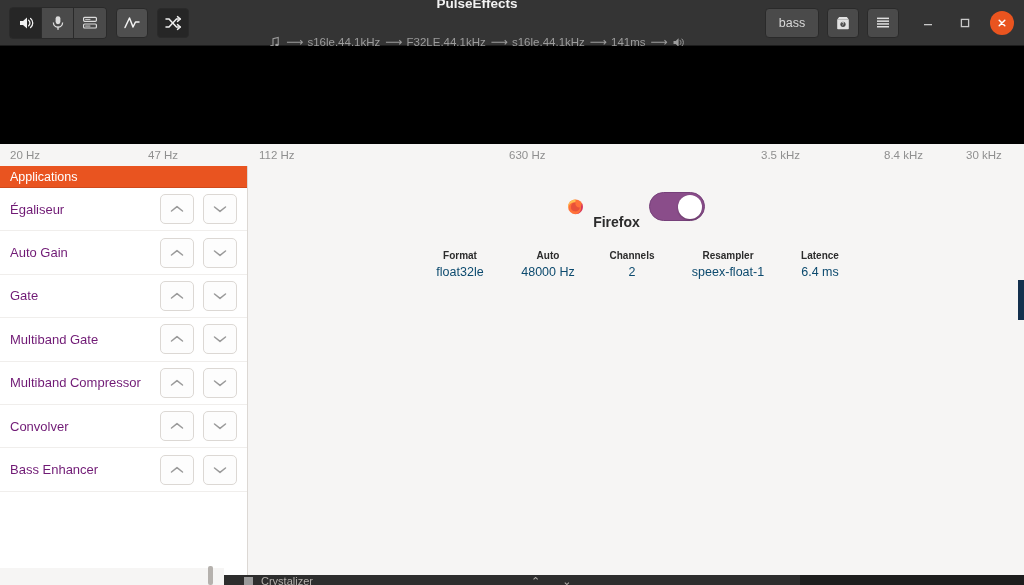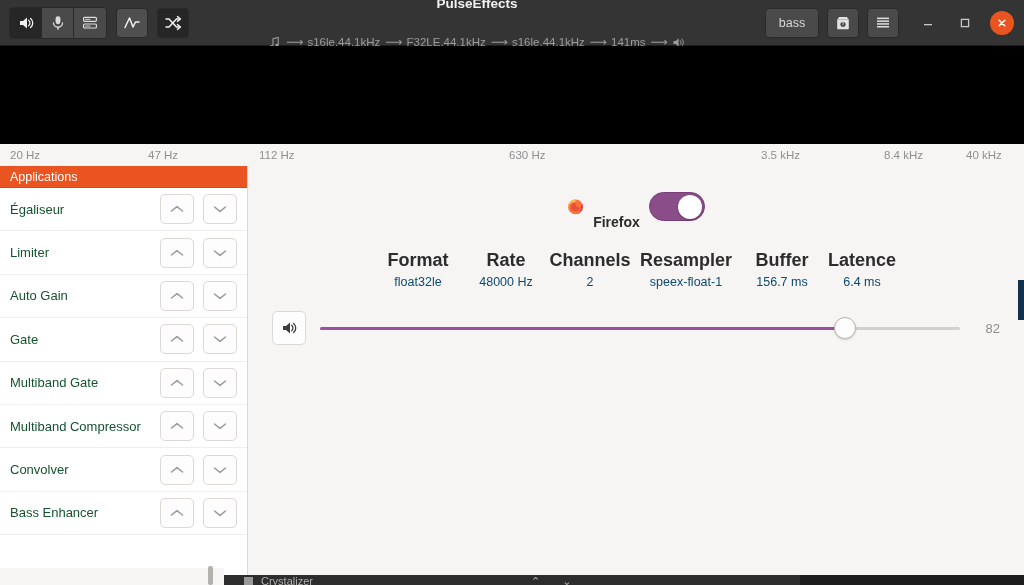--- a/index.html
+++ b/index.html
@@ -161,21 +161,21 @@
   .sb-item {
     height: 43.4px;
     display: flex; align-items: center;
     padding: 0 10px 0 10px;
     background: #ffffff;
     border-bottom: 1px solid #f0eeec;
     cursor: pointer;
   }
   .sb-label {
     flex: 1 1 auto;
-    color: #14532d;
+    color: #701a75;
     font-size: 13px;
     white-space: nowrap;
     overflow: hidden;
   }
   .sb-btns { display: flex; gap: 9px; flex: 0 0 auto; }
   .chev {
     width: 34px; height: 30px;
     background: #fdfdfd;
     border: 1px solid #dcd8d4;
     border-radius: 5px;
@@ -234,21 +234,21 @@
     margin-top: 20px;
     padding: 0 40px;
   }
   .info-col {
     display: flex; flex-direction: column;
     align-items: center;
     gap: 4px;
   }
   .info-head {
     color: #2c2c2c;
-    font-size: 18px;
+    font-size: 10px;
     font-weight: bold;
     white-space: nowrap;
   }
   .info-val {
     color: #0c4a6e;
     font-size: 12.5px;
     white-space: nowrap;
   }
 
   .vol-row {
@@ -466,21 +466,21 @@
 
   <div class="spectrum"></div>
 
   <div class="freq-axis">
     <span style="left:10px">20 Hz</span>
     <span style="left:148px">47 Hz</span>
     <span style="left:259px">112 Hz</span>
     <span style="left:509px">630 Hz</span>
     <span style="left:761px">3.5 kHz</span>
     <span style="left:884px">8.4 kHz</span>
-    <span style="left:966px">40 kHz</span>
+    <span style="left:966px">30 kHz</span>
   </div>
 
   <div class="body">
 
     <div class="sidebar">
       <div class="sb-header" style="background: rgb(233, 84, 32); text-align: center;">Applications</div>
 
       <div class="sb-item">
         <div class="sb-label">Égaliseur</div>
         <div class="sb-btns">
@@ -490,35 +490,20 @@
               </svg>
           </div>
           <div class="chev">
             <svg width="16" height="10" viewBox="0 0 16 10">
                 <path d="M2.5 3 L8 7.4 L13.5 3" stroke="#9a9a9a" stroke-width="1.5" fill="none" stroke-linecap="round" stroke-linejoin="round"></path>
               </svg>
           </div>
         </div>
       </div>
 
-      <div class="sb-item">
-        <div class="sb-label">Limiter</div>
-        <div class="sb-btns">
-          <div class="chev">
-            <svg width="16" height="10" viewBox="0 0 16 10">
-                <path d="M2.5 7 L8 2.6 L13.5 7" stroke="#9a9a9a" stroke-width="1.5" fill="none" stroke-linecap="round" stroke-linejoin="round"></path>
-              </svg>
-          </div>
-          <div class="chev">
-            <svg width="16" height="10" viewBox="0 0 16 10">
-                <path d="M2.5 3 L8 7.4 L13.5 3" stroke="#9a9a9a" stroke-width="1.5" fill="none" stroke-linecap="round" stroke-linejoin="round"></path>
-              </svg>
-          </div>
-        </div>
-      </div>
 
       <div class="sb-item">
         <div class="sb-label">Auto Gain</div>
         <div class="sb-btns">
           <div class="chev">
             <svg width="16" height="10" viewBox="0 0 16 10">
                 <path d="M2.5 7 L8 2.6 L13.5 7" stroke="#9a9a9a" stroke-width="1.5" fill="none" stroke-linecap="round" stroke-linejoin="round"></path>
               </svg>
           </div>
           <div class="chev">
@@ -627,56 +612,37 @@
           <div class="knob"></div>
         </div>
       </div>
 
       <div class="info-table">
         <div class="info-col" style="width:92px">
           <div class="info-head">Format</div>
           <div class="info-val">float32le</div>
         </div>
         <div class="info-col" style="width:84px">
-          <div class="info-head">Rate</div>
+          <div class="info-head">Auto</div>
           <div class="info-val">48000 Hz</div>
         </div>
         <div class="info-col" style="width:84px">
           <div class="info-head">Channels</div>
           <div class="info-val">2</div>
         </div>
         <div class="info-col" style="width:108px">
           <div class="info-head">Resampler</div>
           <div class="info-val">speex-float-1</div>
         </div>
-        <div class="info-col" style="width:84px">
-          <div class="info-head">Buffer</div>
-          <div class="info-val">156.7 ms</div>
-        </div>
         <div class="info-col" style="width:76px">
           <div class="info-head">Latence</div>
           <div class="info-val">6.4 ms</div>
         </div>
       </div>
 
-      <div class="vol-row">
-        <div class="mute-btn">
-          <svg width="18" height="18" viewBox="0 0 18 18">
-            <path d="M3 7 H6 L10 3.5 V14.5 L6 11 H3 Z" fill="#3c3c3c"></path>
-            <path d="M11.6 6.2 A3.6 3.6 0 0 1 11.6 11.8" stroke="#3c3c3c" stroke-width="1.3" fill="none" stroke-linecap="round"></path>
-            <path d="M13.6 4.4 A6 6 0 0 1 13.6 13.6" stroke="#3c3c3c" stroke-width="1.3" fill="none" stroke-linecap="round"></path>
-          </svg>
-        </div>
-        <div class="slider">
-          <div class="trough"></div>
-          <div class="fill" id="slider-fill" style="width: 82%; background: rgb(156, 79, 156);"></div>
-          <div class="knob" id="slider-knob" style="left: 82%;"></div>
-        </div>
-        <div class="vol-value">82</div>
-      </div>
 
     </div>
   </div>
 
   <div class="bottom-strip"></div>
   <div class="left-edge"></div>
   <div class="sb-bottom-scroll"></div>
   <div class="bg-window">
     <div class="bg-win-check"></div>
     <div class="bg-win-label">Crystalizer</div>

